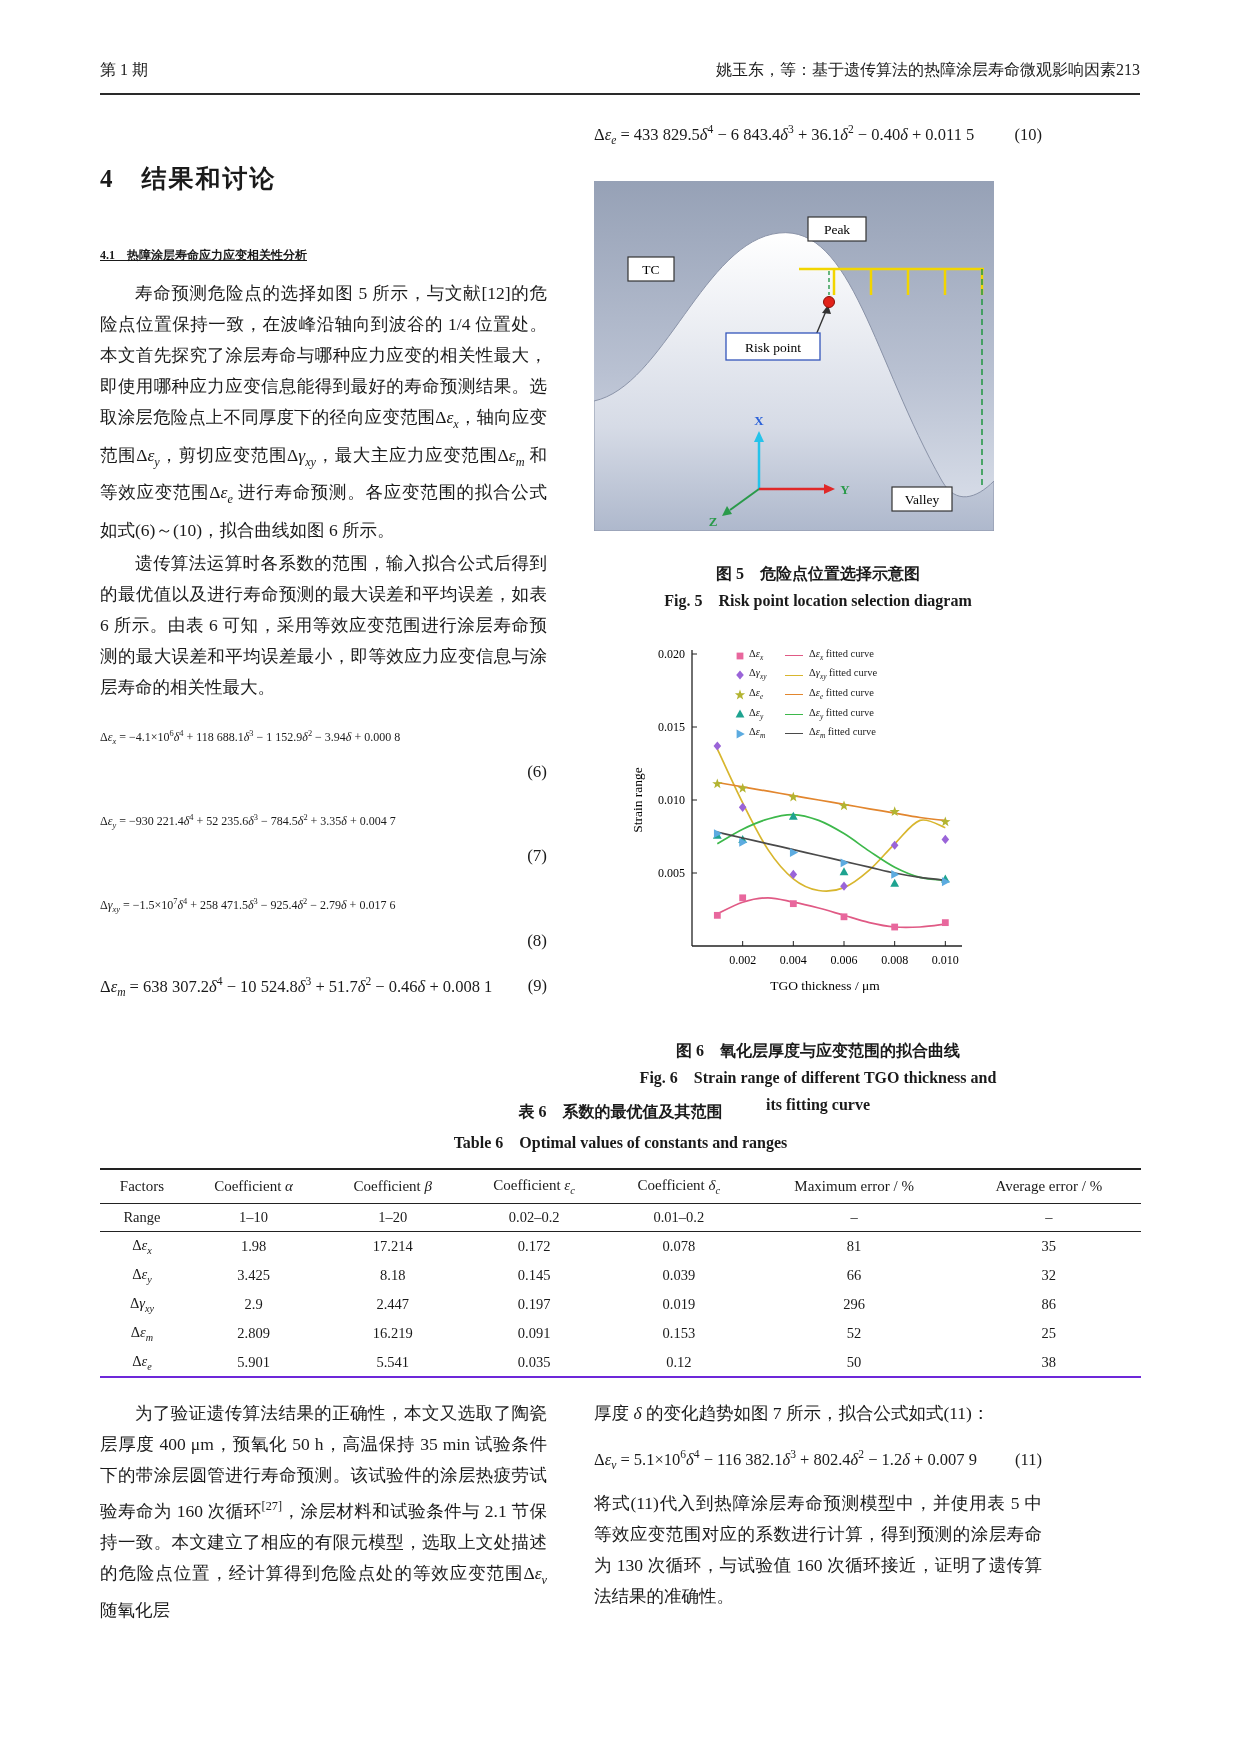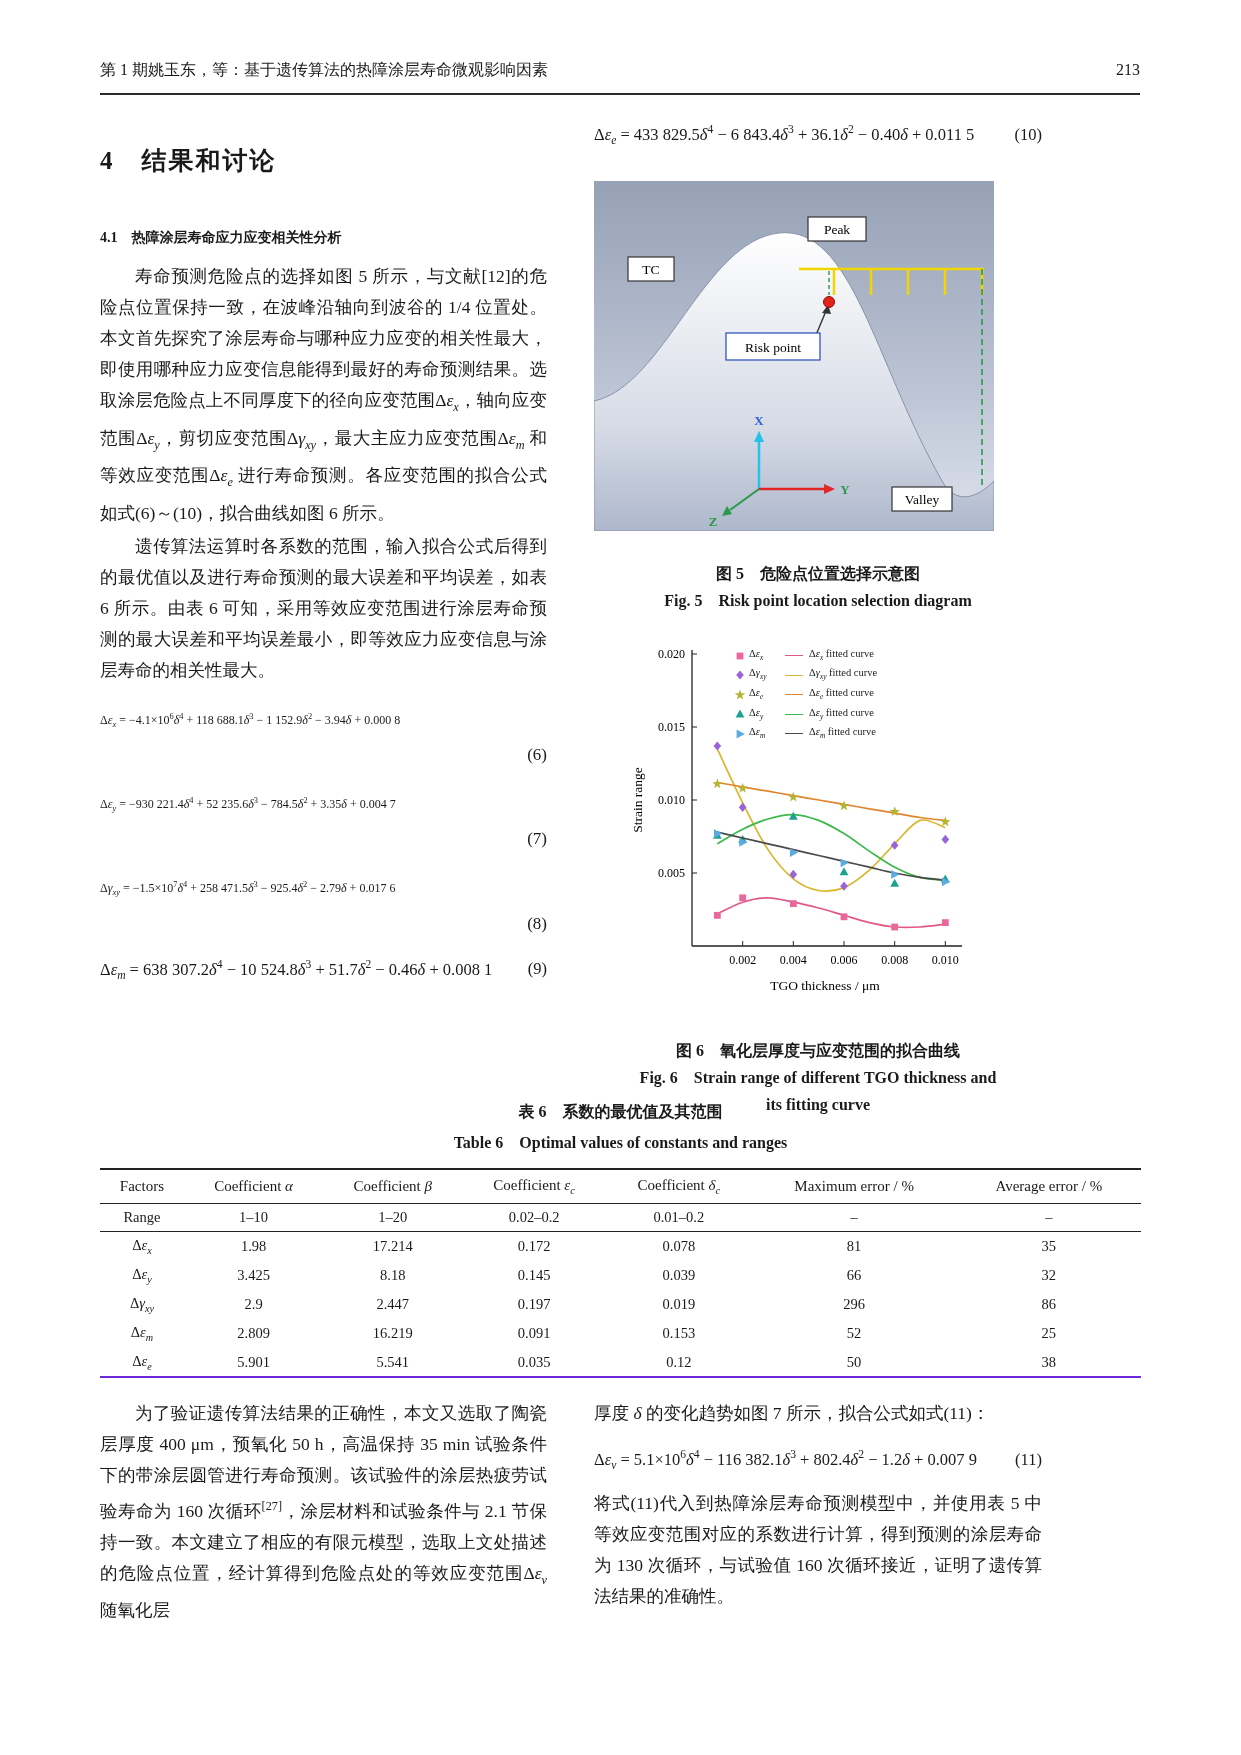--- a/index.html
+++ b/index.html
@@ -4,27 +4,27 @@
 <style>
   html,body{margin:0;padding:0;}
   body{
     width:1241px;height:1755px;position:relative;background:#ffffff;
     font-family:"Liberation Serif","DejaVu Serif",serif;color:#1a1a1a;
     -webkit-font-smoothing:antialiased;overflow:hidden;
   }
   
   .page-header{position:absolute;left:100px;right:101px;top:60px;display:flex;
     justify-content:space-between;align-items:baseline;font-size:16px;}
-  .page-header .mid{flex:1;text-align:left;}
+  .page-header .mid{flex:1;text-align:right;}
   .header-rule{position:absolute;left:100px;right:101px;top:93px;border-top:2.2px solid #2a2a2a;}
   
-  .col-left{position:absolute;left:100px;top:118px;width:447px;}
+  .col-left{position:absolute;left:100px;top:136px;width:447px;}
   .col-right{position:absolute;left:594px;top:104px;width:448px;}
   h2.sec{font-size:25px;font-weight:600;margin:26px 0 52px 0;letter-spacing:2px;}
-  h3.subsec{font-size:14px;font-weight:700;margin:0 0 14px 0;}
+  h3.subsec{font-size:12px;font-weight:700;margin:0 0 14px 0;text-decoration:underline;}
   p.body{font-size:17.5px;line-height:31px;text-align:justify;text-indent:2em;margin:0 0 2px 0;}
   p.body.noindent{text-indent:0;}
   
   .eq-block{margin:16px 0 6px 0;}
   .eq-line{font-size:12px;line-height:30px;white-space:nowrap;}
   .eq-num-line{text-align:right;font-size:17px;line-height:30px;}
   .eq-row{display:flex;justify-content:space-between;align-items:baseline;
     font-size:16.5px;line-height:30px;margin:10px 0 8px 0;white-space:nowrap;}
   sub,sup{font-size:70%;}
   

